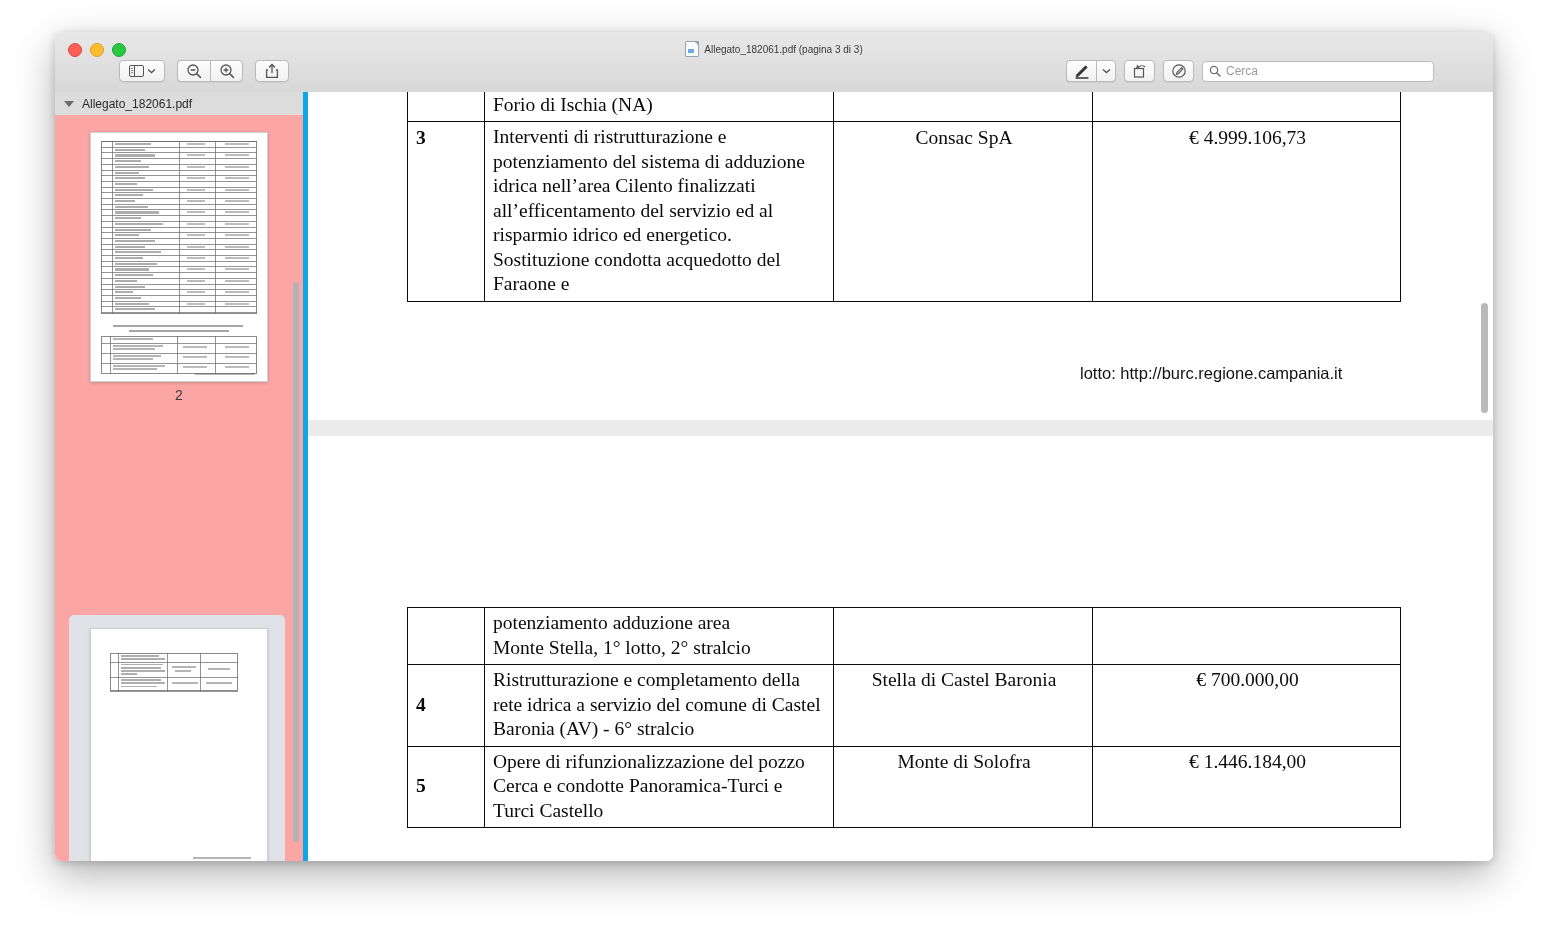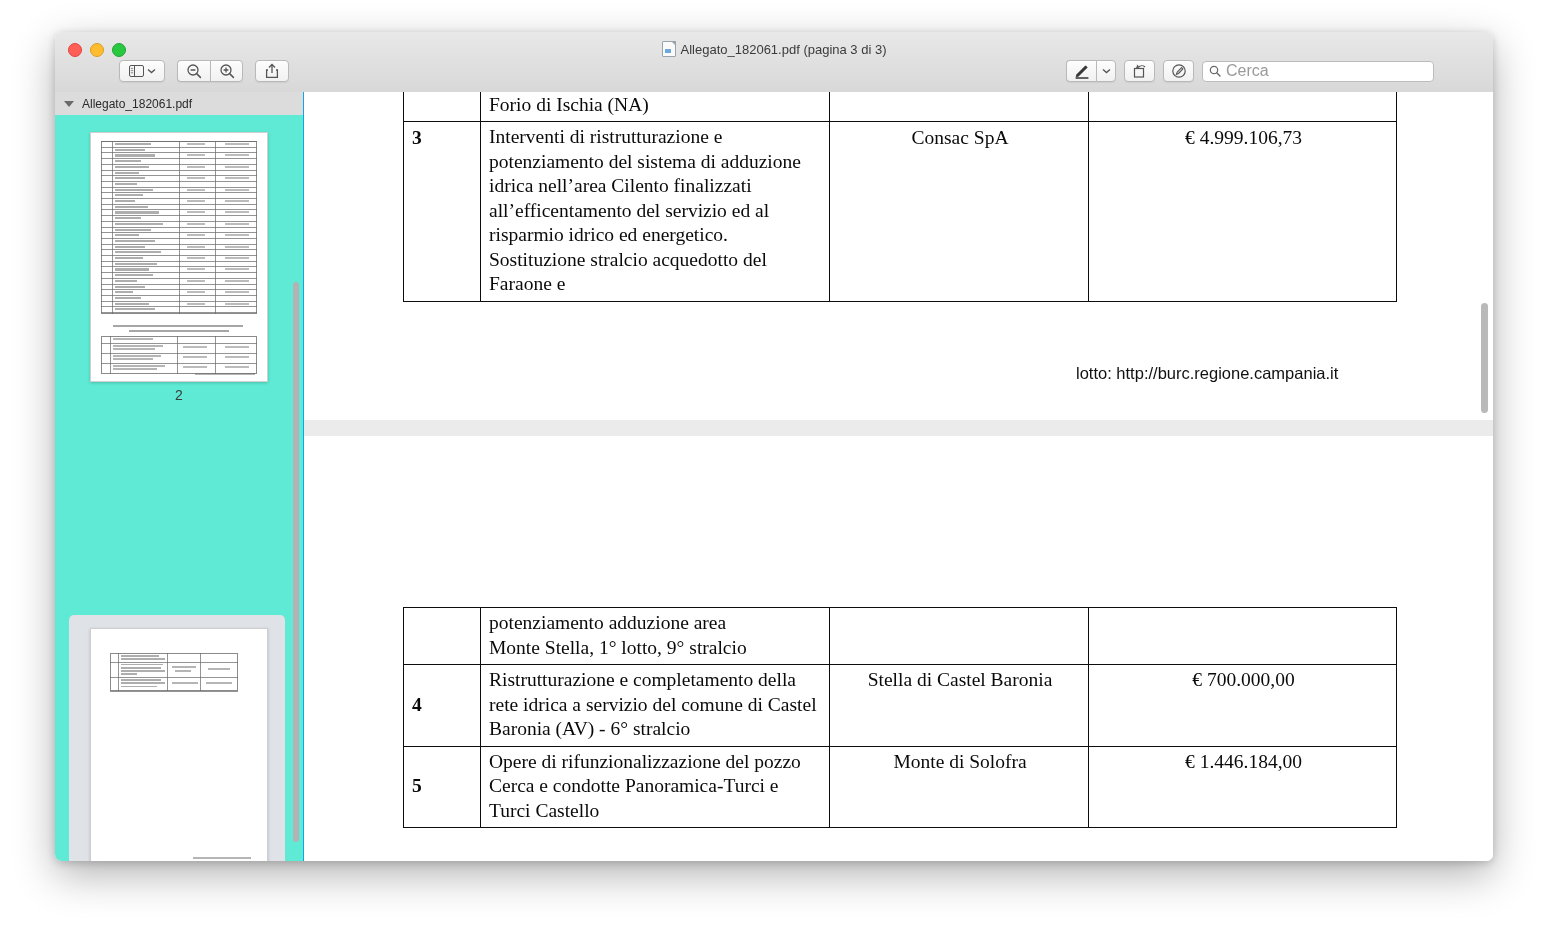--- a/index.html
+++ b/index.html
@@ -35,21 +35,21 @@
   }
   .tl { width: 12px; height: 12px; border-radius: 50%; }
   .tl-red    { background: #ff5f57; border: 0.5px solid #e0443e; }
   .tl-yellow { background: #febc2e; border: 0.5px solid #d89d28; }
   .tl-green  { background: #28c840; border: 0.5px solid #23a33b; }
 
   #win-title {
     position: absolute;
     left: 0; right: 0; top: 9px;
     text-align: center;
-    font-size: 13px;
+    font-size: 10px;
     color: #3b3b3b;
     font-weight: 400;
     display: flex;
     justify-content: center;
     align-items: center;
     gap: 5px;
   }
   #doc-icon {
     width: 12px; height: 14px;
     background: #fafafa;
@@ -106,41 +106,41 @@
     border-radius: 4px;
     display: flex; align-items: center;
     padding: 0 6px;
     gap: 5px;
     box-sizing: border-box;
   }
   #search-field input {
     border: none; outline: none;
     background: transparent;
     font-family: "Liberation Sans", sans-serif;
-    font-size: 16px;
+    font-size: 12px;
     color: #333;
     width: 100%;
     padding: 0;
   }
   #search-field input::placeholder { color: #9a9a9a; }
 
   
   #content {
     position: absolute;
     left: 0; top: 60px;
     width: 100%;
     height: 769px;
     display: flex;
   }
 
   
   #sidebar {
     width: 248px;
-    background: #5eead4;
-    border-right: 1px solid #0ea5e9;
+    background: #fca5a5;
+    border-right: 5px solid #0ea5e9;
     position: relative;
     flex: none;
     overflow: hidden;
   }
   #sidebar-header {
     height: 23px;
     background: #dcdcdc;
     display: flex; align-items: center;
     padding-left: 9px;
     gap: 8px;
@@ -558,39 +558,39 @@
           <tbody>
               <tr>
             <td class="c-num nobottom"></td>
             <td class="c-desc nobottom" style="white-space:pre-line;">l’impianto previsto nel Comune di
 Forio di Ischia (NA)</td>
             <td class="c-sogg nobottom"></td>
             <td class="c-imp nobottom"></td>
           </tr>
           <tr>
             <td class="c-num" style="vertical-align:top; padding-top:4px;">3</td>
-            <td class="c-desc">Interventi di ristrutturazione e potenziamento del sistema di adduzione idrica nell’area Cilento finalizzati all’efficentamento del servizio ed al risparmio idrico ed energetico. Sostituzione stralcio acquedotto del Faraone  e</td>
+            <td class="c-desc">Interventi di ristrutturazione e potenziamento del sistema di adduzione idrica nell’area Cilento finalizzati all’efficentamento del servizio ed al risparmio idrico ed energetico. Sostituzione condotta acquedotto del Faraone  e</td>
             <td class="c-sogg" style="vertical-align:top; padding-top:4px;">Consac SpA</td>
             <td class="c-imp" style="vertical-align:top; padding-top:4px;margin-left:36px;">€ 4.999.106,73</td>
           </tr>
         </tbody>
           </table>
 
         <div id="fonte" style="left:772px; top:272px;">lotto: http://burc.regione.campania.it</div>
       </div>
 
       <div id="page-gap" style="top:328px; height:16px;"></div>
 
       <div class="pdf-page" style="top:344px; bottom:0;">
         <table class="doc-table" style="left:99px; top:171px; width:935px;">
           <tbody>
               <tr>
             <td class="c-num"></td>
             <td class="c-desc" style="white-space:pre-line;">potenziamento adduzione area
-Monte Stella, 1° lotto, 9° stralcio</td>
+Monte Stella, 1° lotto, 2° stralcio</td>
             <td class="c-sogg"></td>
             <td class="c-imp"></td>
           </tr>
           <tr>
             <td class="c-num mid" style="vertical-align:middle; padding-bottom:4px;">4</td>
             <td class="c-desc">Ristrutturazione e completamento della rete idrica a servizio del comune di Castel Baronia (AV) - 6° stralcio</td>
             <td class="c-sogg">Stella di Castel Baronia</td>
             <td class="c-imp">€ 700.000,00</td>
           </tr>
           <tr>

